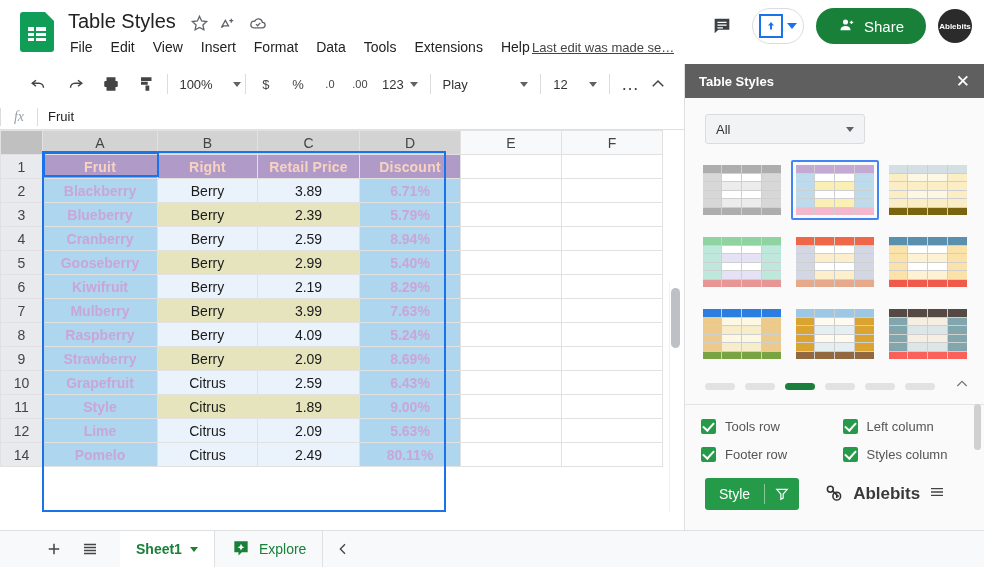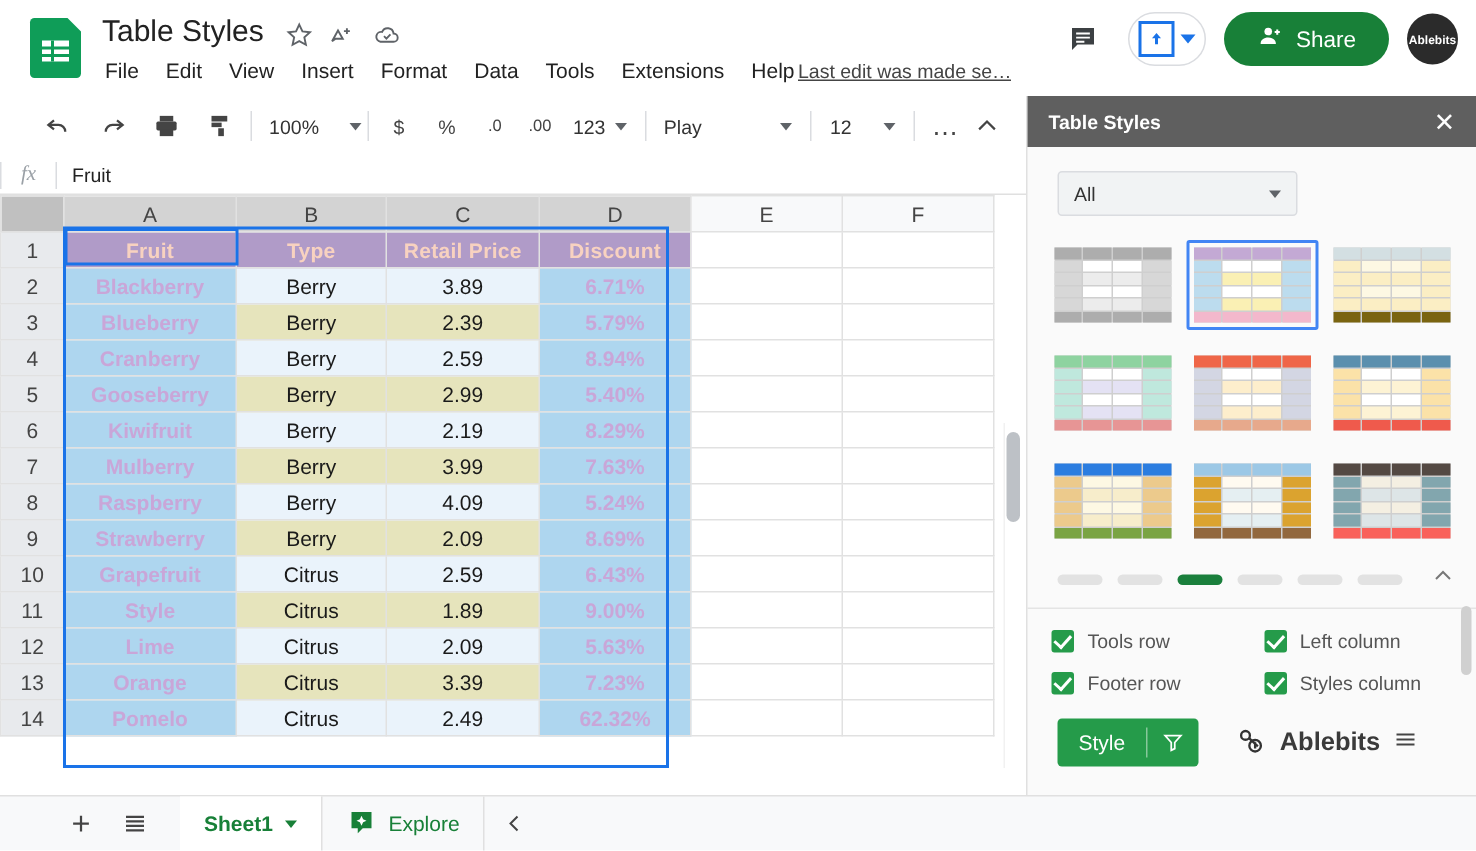--- a/index.html
+++ b/index.html
@@ -293,21 +293,21 @@
           <th class="colhead cC sel">C</th>
           <th class="colhead cD sel">D</th>
           <th class="colhead cE">E</th>
           <th class="colhead cF">F</th>
         </tr>
       </thead>
       <tbody>
         <tr>
           <td class="rowhead sel">1</td>
           <td class="hdrcell">Fruit</td>
-          <td class="hdrcell">Type</td>
+          <td class="hdrcell">Right</td>
           <td class="hdrcell">Retail Price</td>
           <td class="hdrcell">Discount</td>
           <td class="blank"></td>
           <td class="blank"></td>
         </tr>
 
       <tr>
             <td class="rowhead sel">2</td>
             <td class="firstcol">Blackberry</td>
             <td class="body-odd">Berry</td>
@@ -400,34 +400,25 @@
           <tr>
             <td class="rowhead sel">12</td>
             <td class="firstcol">Lime</td>
             <td class="body-odd">Citrus</td>
             <td class="body-odd">2.09</td>
             <td class="lastcol">5.63%</td>
             <td class="blank"></td>
             <td class="blank"></td>
           </tr>
           <tr>
-            <td class="rowhead sel">13</td>
-            <td class="firstcol">Orange</td>
-            <td class="body-even">Citrus</td>
-            <td class="body-even">3.39</td>
-            <td class="lastcol">7.23%</td>
-            <td class="blank"></td>
-            <td class="blank"></td>
-          </tr>
-          <tr>
             <td class="rowhead sel">14</td>
             <td class="firstcol">Pomelo</td>
             <td class="body-odd">Citrus</td>
             <td class="body-odd">2.49</td>
-            <td class="lastcol">62.32%</td>
+            <td class="lastcol">80.11%</td>
             <td class="blank"></td>
             <td class="blank"></td>
           </tr>
         </tbody>
     </table>
     <div class="selbox" style="left:42px; top:21px; width:404px; height:361px;"></div>
     <div class="activecell" style="left:43px; top:22px; width:116px; height:25px;"></div>
     <div class="vtrack"></div>
     <div class="vscroll"></div>
   </div>

